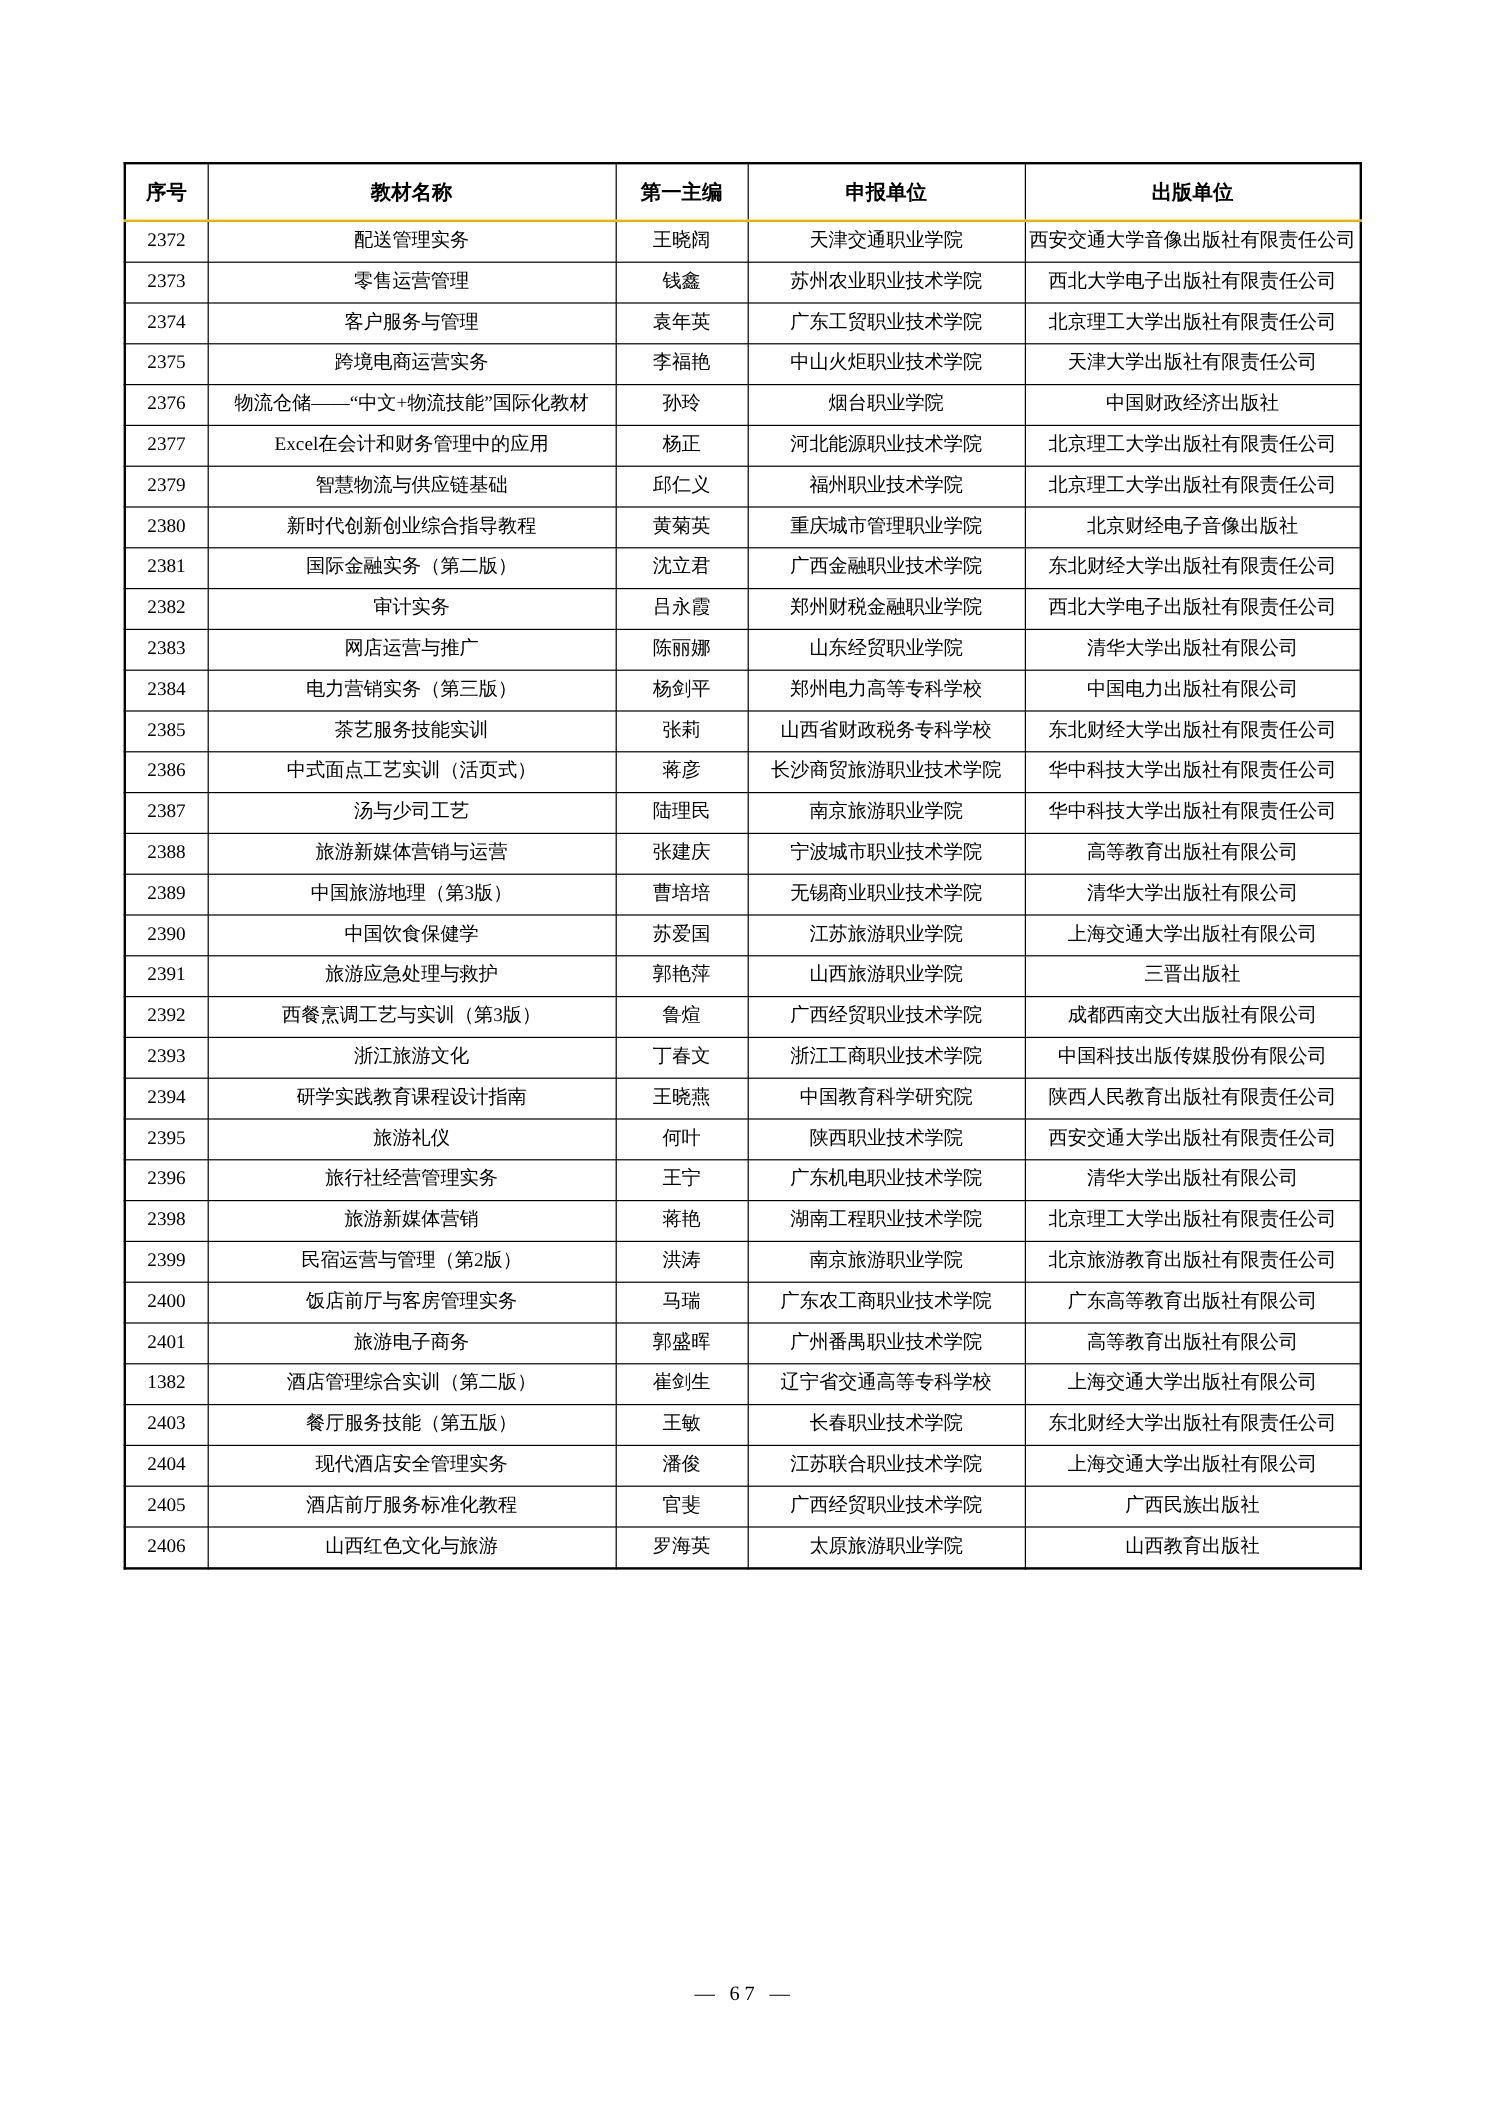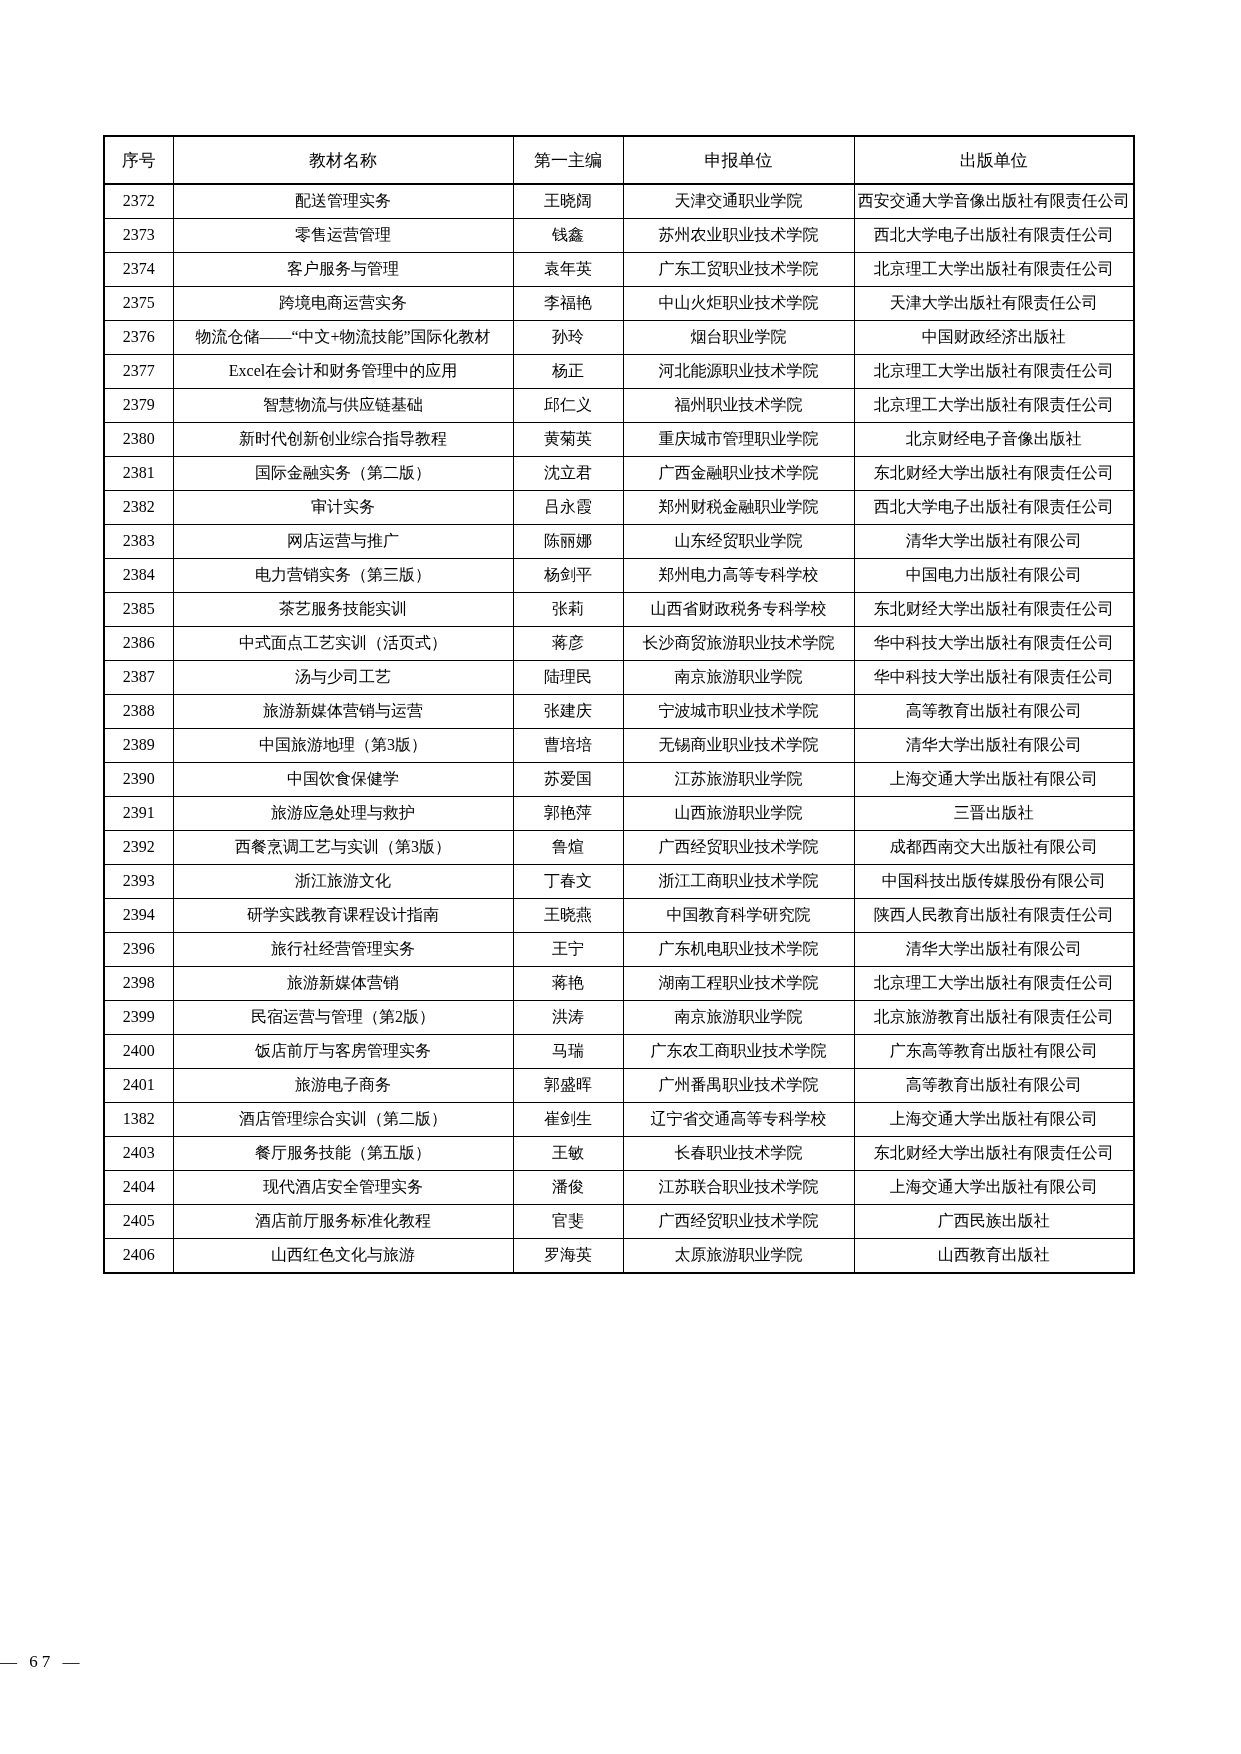--- a/index.html
+++ b/index.html
@@ -33,36 +33,36 @@
   table.doc-table th,
   table.doc-table td {
     border: 1px solid #000;
     text-align: center;
     vertical-align: middle;
     padding: 2px 3px;
     overflow: hidden;
   }
   table.doc-table thead th {
     font-family: "Liberation Sans", "DejaVu Sans", sans-serif;
-    font-weight: normal;
+    font-weight: bold;
     font-size: 17px;
     height: 42px;
-    border-bottom: 2px solid #000000;
+    border-bottom: 2px solid #eab308;
   }
   table.doc-table tbody td {
     font-size: 16px;
     line-height: 1.18;
     height: 29px;
   }
   .page-footer {
     position: absolute;
     left: 0;
     top: 1652px;
     width: 100%;
-    text-align: left;
+    text-align: center;
     font-size: 17px;
     letter-spacing: 4px;
     font-family: "Liberation Serif", "DejaVu Serif", serif;
   }
 </style>
 </head>
 <body>
 
 <div class="page">
 
@@ -232,20 +232,27 @@
           <td>中国科技出版传媒股份有限公司</td>
         </tr>
         <tr>
           <td>2394</td>
           <td>研学实践教育课程设计指南</td>
           <td>王晓燕</td>
           <td>中国教育科学研究院</td>
           <td>陕西人民教育出版社有限责任公司</td>
         </tr>
         <tr>
+          <td>2395</td>
+          <td>旅游礼仪</td>
+          <td>何叶</td>
+          <td>陕西职业技术学院</td>
+          <td>西安交通大学出版社有限责任公司</td>
+        </tr>
+        <tr>
           <td>2396</td>
           <td>旅行社经营管理实务</td>
           <td>王宁</td>
           <td>广东机电职业技术学院</td>
           <td>清华大学出版社有限公司</td>
         </tr>
         <tr>
           <td>2398</td>
           <td>旅游新媒体营销</td>
           <td>蒋艳</td>

